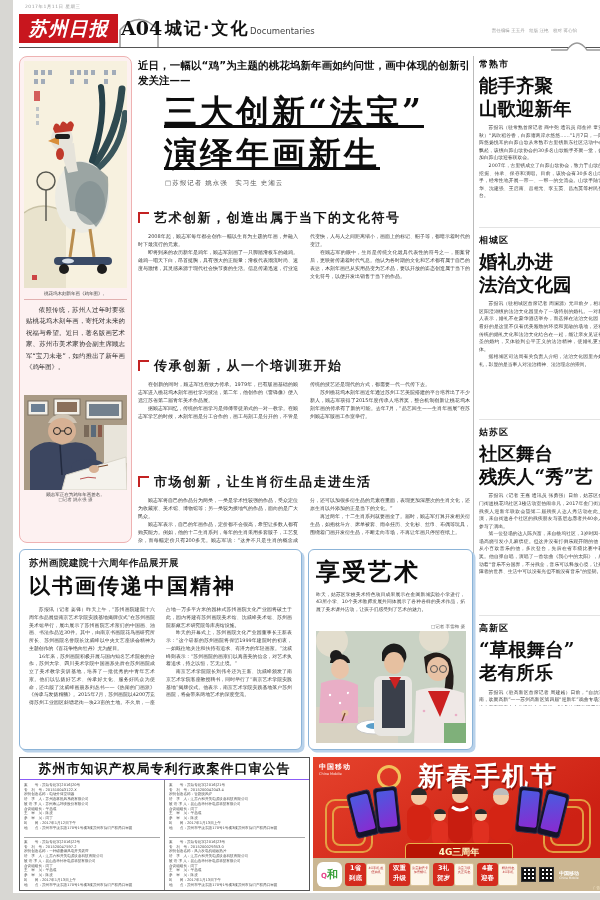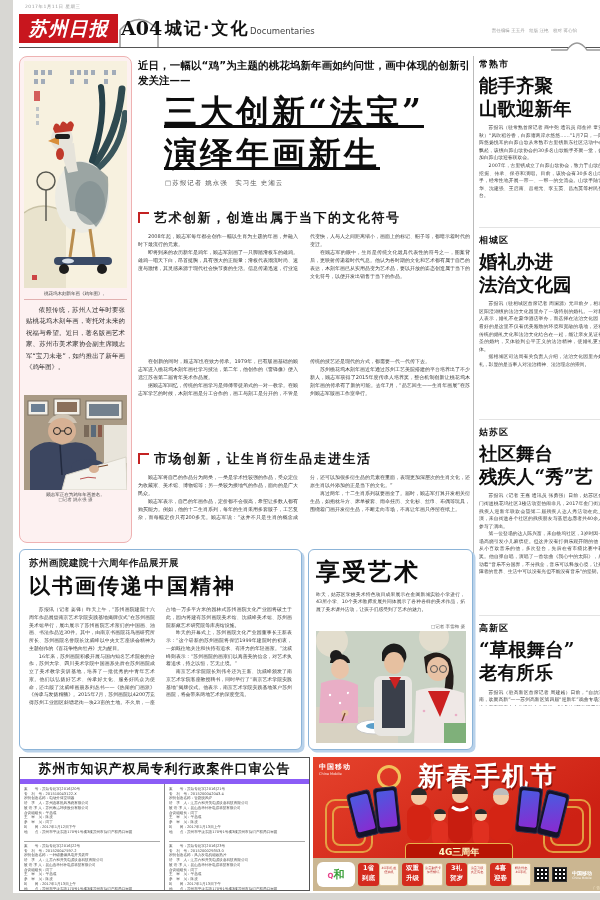--- a/index.html
+++ b/index.html
@@ -66,21 +66,21 @@
   .boxB{left:295px;top:549px;width:165px;height:201px;padding:6px 7px;}
   .bbh{font-family:"DejaVu Serif",serif;font-weight:bold;font-size:24px;color:#0d0d0d;
        letter-spacing:2px;}
   .bbtext{font-size:4.8px;line-height:1.55;color:#3e3e3e;text-align:justify;margin-top:3px;
           height:32px;overflow:hidden;}
   .bbcred{font-size:4.5px;color:#666;text-align:right;margin:1px 0 2px 0;}
   
   .ann{left:6px;top:757px;width:291px;height:134px;border:1.5px solid #555;box-sizing:border-box;
        overflow:hidden;background:#fff;}
   .anntitle{height:21px;line-height:21px;text-align:center;font-size:13px;font-weight:bold;
-            letter-spacing:1px;color:#111;border-bottom:5px solid #8b5cf6;}
+            letter-spacing:1px;color:#111;border-bottom:1px solid #8b5cf6;}
   .anncols{display:flex;height:111px;}
   .anncol{flex:1;padding:3px 4px;overflow:hidden;}
   .anncol:first-child{border-right:1px solid #888;}
   .aentry{font-size:3.6px;line-height:1.32;color:#4a4a4a;white-space:pre-line;height:52px;overflow:hidden;}
   .asep{border-top:1px solid #aaa;margin:2px 0;}
   
   .adv{left:300px;top:757px;width:290px;height:134px;background:linear-gradient(150deg,#e5422c,#cd2114 70%);
        overflow:hidden;}
   .adbrand{position:absolute;left:6px;top:5px;color:#fff;}
   .adbrandcn{font-size:7px;font-weight:bold;letter-spacing:1px;}
@@ -98,21 +98,21 @@
   .phone i{position:absolute;inset:3px 2px 5px 2px;display:block;border-radius:2px;
            background:linear-gradient(160deg,#4a5ae0,#8a2ad0);}
   .ph1{left:38px;top:34px;transform:rotate(-14deg);} .ph2{left:62px;top:30px;transform:rotate(-6deg);}
   .ph3{right:62px;top:30px;transform:rotate(6deg);} .ph4{right:38px;top:34px;transform:rotate(14deg);}
   .family{position:absolute;left:82px;top:28px;}
   .adbanner{position:absolute;left:92px;top:86px;width:106px;height:26px;background:#b81505;
             border:1.5px solid #e8b34a;border-radius:4px;text-align:center;color:#fef9c3;}
   .adb1{font-size:9px;font-weight:bold;margin-top:2px;} .adb2{font-size:9.5px;font-weight:bold;}
   .adstrip{position:absolute;left:0;bottom:0;width:100%;height:33px;background:#cbb691;
            display:flex;align-items:center;padding:0 4px;box-sizing:border-box;gap:3px;}
-  .mascot{width:38px;height:25px;background:#fff;border-radius:6px;flex:none;text-align:center;
+  .mascot{width:25px;height:25px;background:#fff;border-radius:6px;flex:none;text-align:center;
           line-height:25px;font-size:11px;font-weight:bold;color:#3aa03a;}
   .mascot b{color:#e6418a;font-size:7px;}
   .offer{display:flex;flex:none;}
   .onum{width:21px;height:23px;background:#d42b1e;border-radius:3px;color:#fff;text-align:center;
         font-weight:bold;font-size:6.5px;line-height:1.5;padding-top:1px;box-sizing:border-box;}
   .onote{width:20px;height:23px;background:#fdf6ea;border:1px solid #d9c49a;box-sizing:border-box;
          border-radius:2px;font-size:3.2px;color:#b33;padding:2px 1px;line-height:1.4;text-align:center;}
   .qr{width:13px;height:13px;flex:none;background-image:
       repeating-linear-gradient(0deg,#111 0 2px,transparent 2px 4px),
       repeating-linear-gradient(90deg,#111 0 2px,#fff 2px 4px);border:1px solid #333;}
@@ -234,20 +234,24 @@
         <span class="stitle">艺术创新，创造出属于当下的文化符号</span>
       </div>
       <div class="sbody sb1">
         <p>2008年起，顾志军每年都会创作一幅以生肖为主题的年画，并融入时下最流行的元素。</p>
         <p>即将到来的农历新年是鸡年，顾志军刻画了一只脚踏滑板车的雄鸡。雄鸡一唱天下白，昂首挺胸，具有强大的正能量；滑板代表潮流时尚、速度与激情，其灵感来源于现代社会快节奏的生活。信息传递迅速，行业迭代变快，人与人之间距离缩小，画面上的标记、帽子等，都暗示着时代的变迁。</p>
         <p>在顾志军的眼中，生肖是传统文化最具代表性的符号之一，图案背后，更映射传递着时代气息。他认为各时期的文化和艺术都有属于自己的表达，木刻年画已从实用品变为艺术品，要以开放的姿态创造属于当下的文化符号，以便开发出销售于当下的作品。</p>
       </div>
     </section>
 
     <section>
+      <div class="shead">
+        <span class="brk"></span>
+        <span class="stitle">传承创新，从一个培训班开始</span>
+      </div>
       <div class="sbody sb2">
         <p>在创新的同时，顾志军也在致力传承。1979年，已有版画基础的顾志军进入桃花坞木刻年画社学习技法，第二年，他创作的《雷锋像》便入选江苏省第二届青年美术作品展。</p>
         <p>据顾志军回忆，传统的年画学习是师傅带徒弟式的一对一教学。在顾志军学艺的时候，木刻年画是分工合作的，画工与刻工是分开的，不管是传统的技艺还是现代的方式，都需要一代一代传下去。</p>
         <p>苏州桃花坞木刻年画近年通过苏州工艺美院搭建的平台培养出了不少新人，顾志军获得了2015年度传承人培养奖，整合机制创新让桃花坞木刻年画的传承有了新的可能。去年7月，“品艺回生——生肖年画展”在苏州顾志军版画工作室举行。</p>
       </div>
     </section>
 
     <section>
       <div class="shead">
         <span class="brk"></span>

